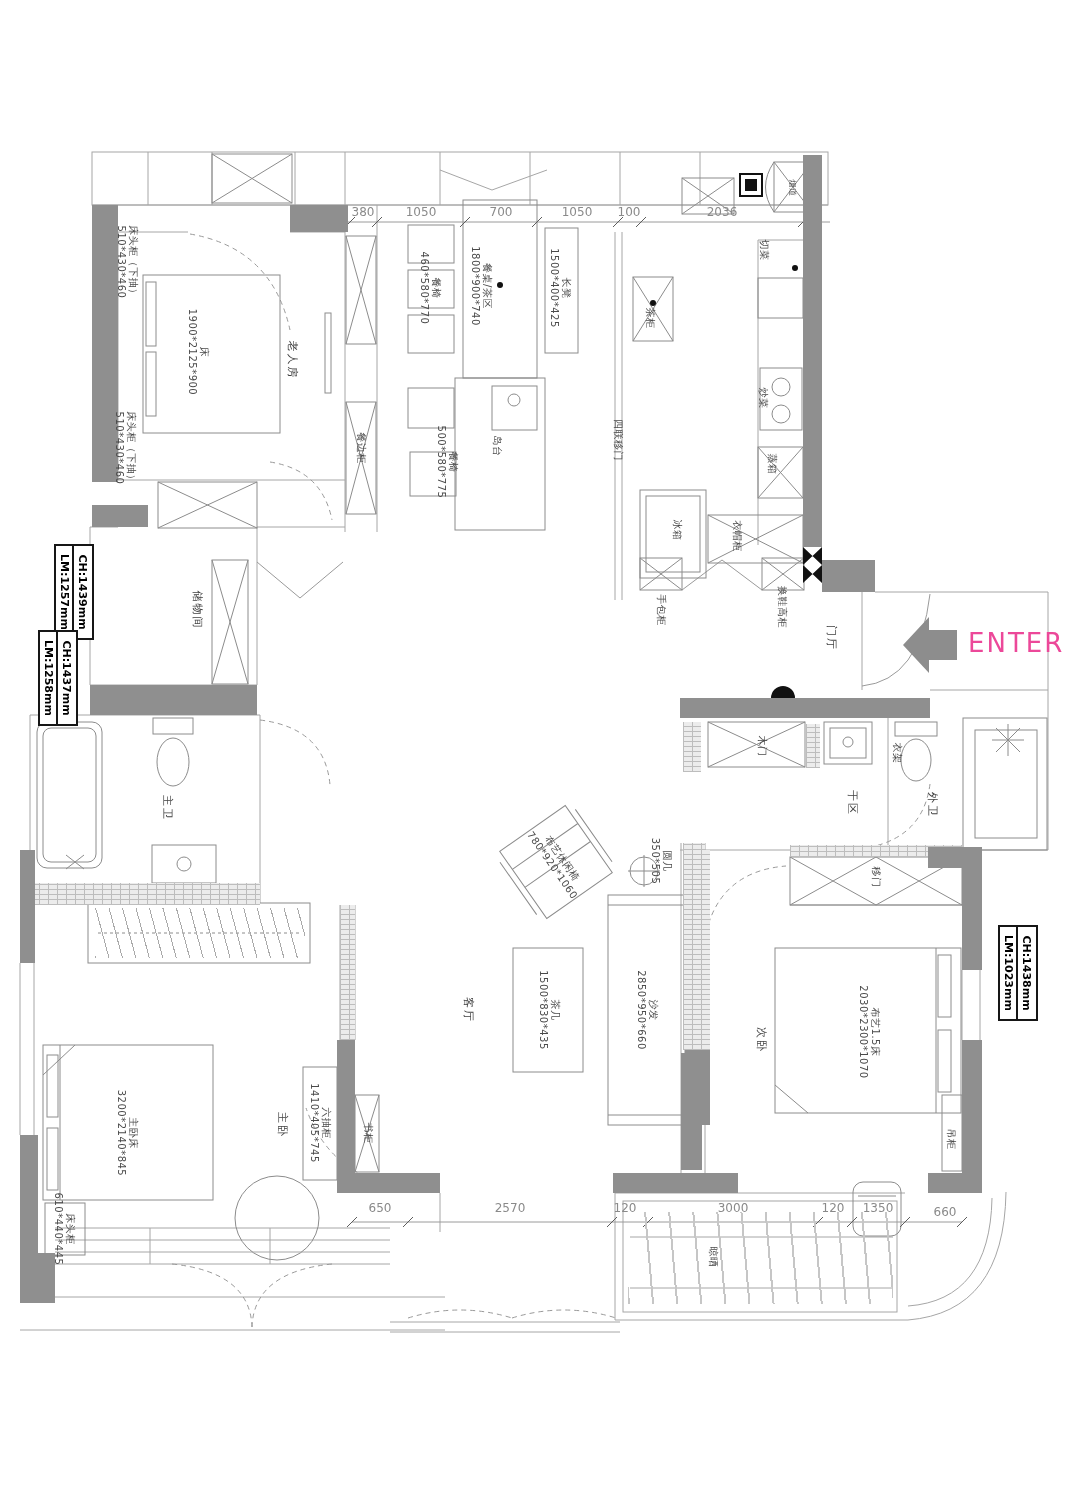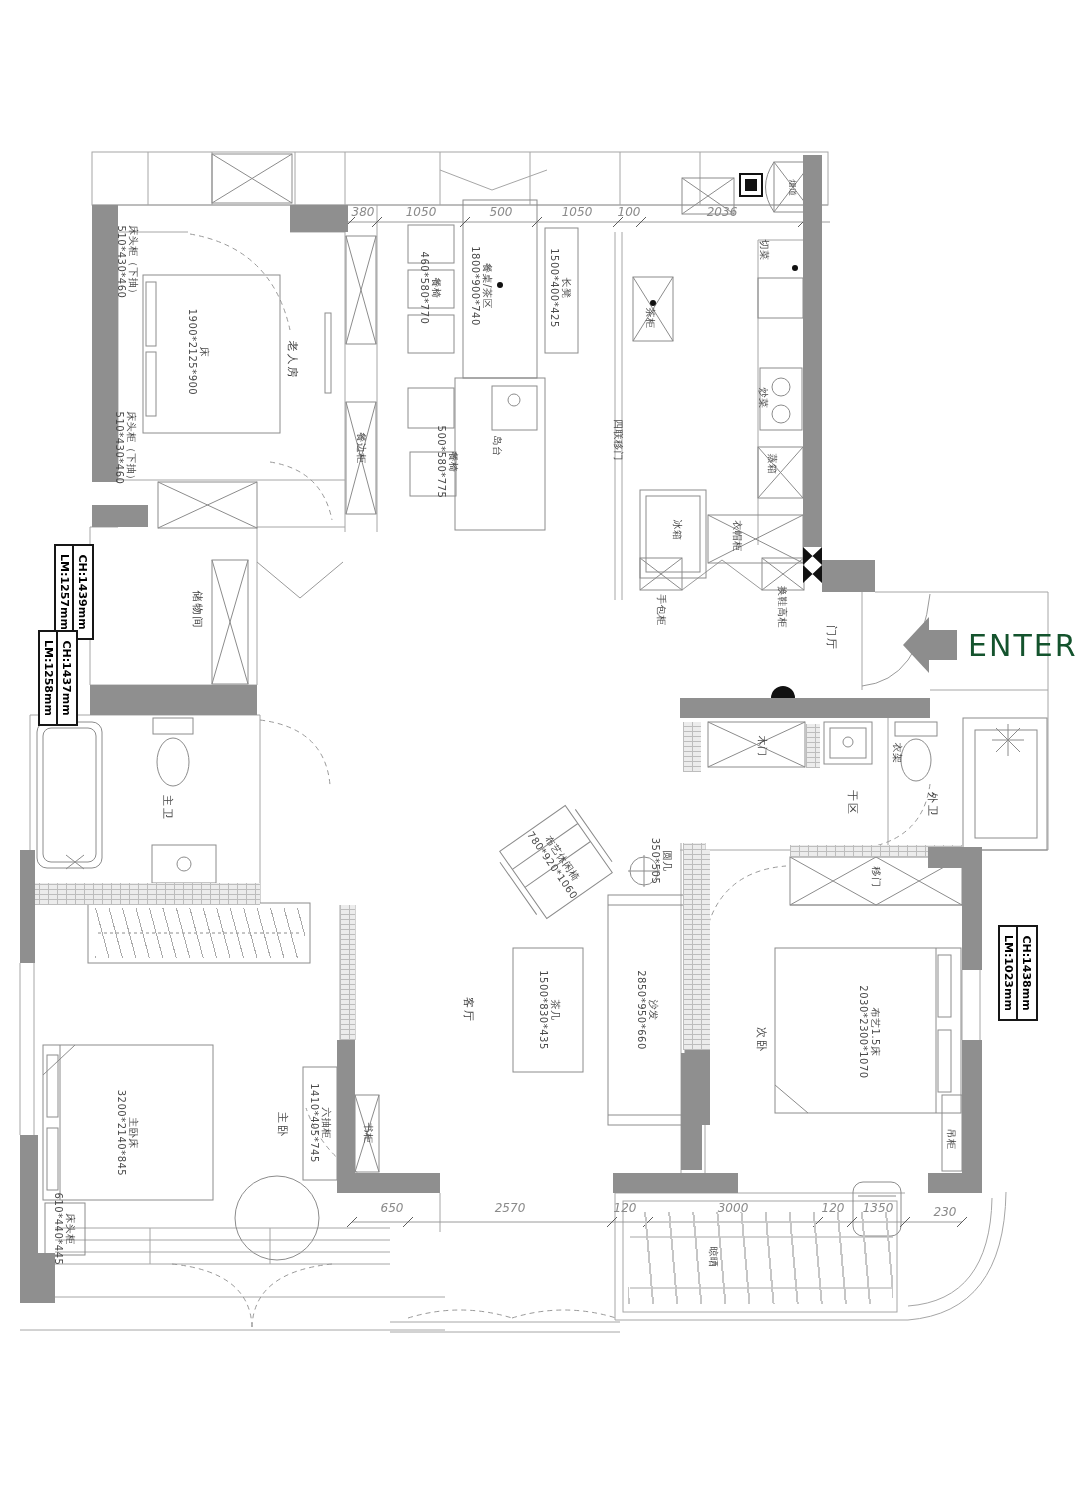--- a/index.html
+++ b/index.html
@@ -9,25 +9,25 @@
   .wall{position:absolute;background:#8f8f8f}
   .brick{position:absolute;background-color:#ececec;
     background-image:repeating-linear-gradient(0deg,#bdbdbd 0 1px,transparent 1px 5px),
                      repeating-linear-gradient(90deg,#bdbdbd 0 1px,transparent 1px 9px)}
   .hangp{position:absolute;background:repeating-linear-gradient(75deg,#aaa 0 1px,transparent 1px 13px)}
   .rackv{position:absolute;background:repeating-linear-gradient(85deg,#c6c6c6 0 2px,transparent 2px 24px)}
   .vlabel{position:absolute;transform:translate(-50%,-50%) rotate(90deg);
     font-size:10px;color:#4a4a4a;white-space:pre-line;text-align:center;line-height:1.2;letter-spacing:.5px}
   .room{font-size:11px;letter-spacing:2px;color:#3f3f3f}
   .tiny{font-size:8px}
-  .dim{position:absolute;transform:translate(-50%,-50%);font-size:12px;color:#8a8a8a;font-style:italic}
+  .dim{position:absolute;transform:translate(-50%,-50%);font-size:12px;color:#8a8a8a;}
   .tag{position:absolute;width:92px;height:18px;border:2px solid #161616;background:#fff;color:#000;
     font-size:11px;font-weight:bold;display:flex;align-items:center;justify-content:center;
     transform:rotate(90deg);white-space:nowrap;line-height:1}
-  .enter{position:absolute;color:#14532d;font-size:30px;letter-spacing:2px;font-weight:500}
+  .enter{position:absolute;color:#ec4899;font-size:26px;letter-spacing:2px;font-weight:500}
 </style>
 </head>
 <body>
 
 <div class="plan">
 
   <svg class="lines" width="1080" height="1507" viewBox="0 0 1080 1507">
 
     <g stroke="#a6a6a6" fill="none" stroke-width="1">
       <rect x="92" y="152" width="736" height="53"></rect>
@@ -274,32 +274,32 @@
   <div class="vlabel" style="left:368px;top:1133px">书柜</div>
   <div class="vlabel room" style="left:761px;top:1040px">次卧</div>
   <div class="vlabel" style="left:869px;top:1032px">布艺1.5床
 2030*2300*1070</div>
   <div class="vlabel" style="left:876px;top:877px">移门</div>
   <div class="vlabel" style="left:951px;top:1139px">吊柜</div>
   <div class="vlabel" style="left:713px;top:1257px">晾晒</div>
 
   <div class="dim" style="left:363px;top:212px">380</div>
   <div class="dim" style="left:421px;top:212px">1050</div>
-  <div class="dim" style="left:501px;top:212px">500</div>
+  <div class="dim" style="left:501px;top:212px">700</div>
   <div class="dim" style="left:577px;top:212px">1050</div>
   <div class="dim" style="left:629px;top:212px">100</div>
   <div class="dim" style="left:722px;top:212px">2036</div>
 
-  <div class="dim" style="left:392px;top:1208px">650</div>
+  <div class="dim" style="left:380px;top:1208px">650</div>
   <div class="dim" style="left:510px;top:1208px">2570</div>
   <div class="dim" style="left:625px;top:1208px">120</div>
   <div class="dim" style="left:733px;top:1208px">3000</div>
   <div class="dim" style="left:833px;top:1208px">120</div>
   <div class="dim" style="left:878px;top:1208px">1350</div>
-  <div class="dim" style="left:945px;top:1212px">230</div>
+  <div class="dim" style="left:945px;top:1212px">660</div>
 
   <div class="tag" style="left:17px;top:581px">LM:1257mm</div>
   <div class="tag" style="left:35px;top:581px">CH:1439mm</div>
   <div class="tag" style="left:1px;top:667px">LM:1258mm</div>
   <div class="tag" style="left:19px;top:667px">CH:1437mm</div>
   <div class="tag" style="left:961px;top:962px">LM:1023mm</div>
   <div class="tag" style="left:979px;top:962px">CH:1438mm</div>
 
   <div class="enter" style="left:968px;top:628px">ENTER</div>
 

